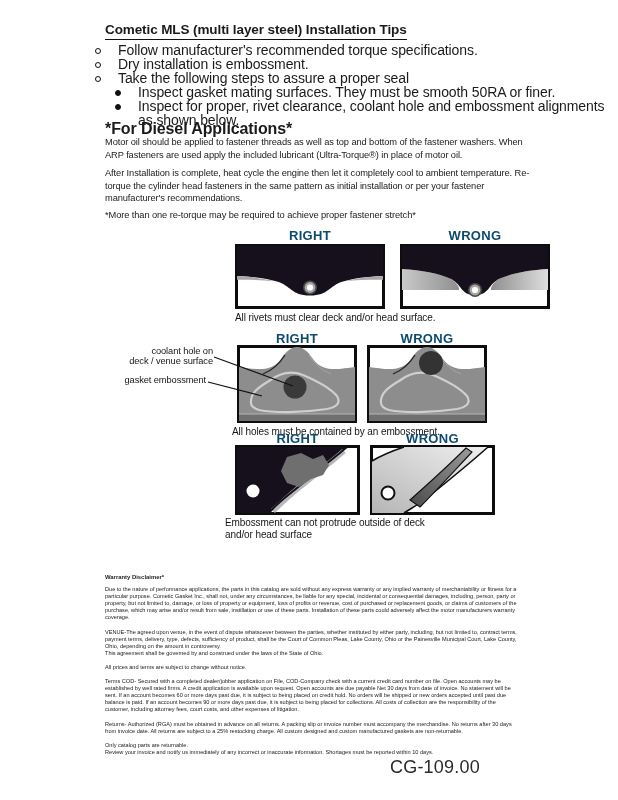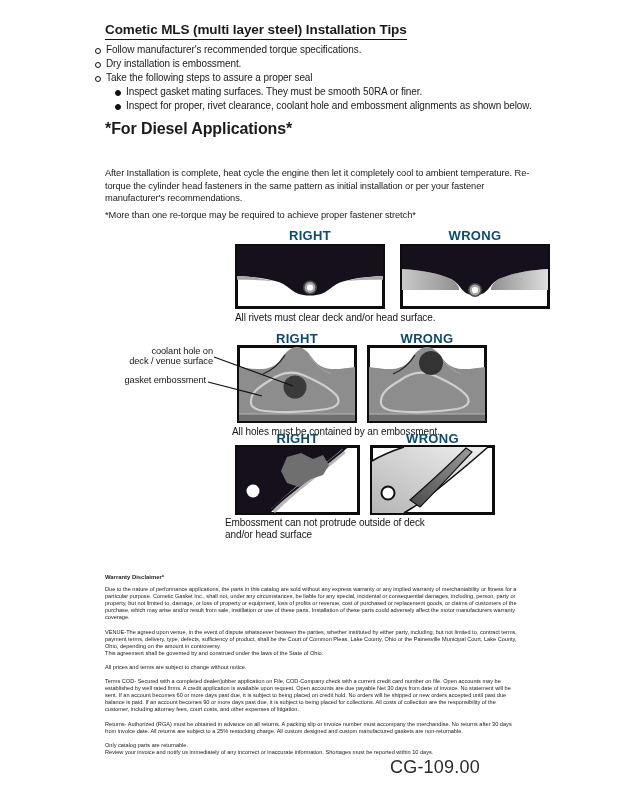--- a/index.html
+++ b/index.html
@@ -2,21 +2,21 @@
 <html><head>
 <meta charset="utf-8">
 <style>
   html,body{margin:0;padding:0;background:#fff;}
   .page{position:relative;width:618px;height:800px;background:#fff;overflow:hidden;
         font-family:"Liberation Sans", sans-serif;color:#1a1a1a;padding-left:18px;}
   .abs{position:absolute;}
   .title{font-size:13.5px;font-weight:bold;letter-spacing:-0.1px;
          border-bottom:1.5px solid #111;padding-bottom:2px;display:inline-block;}
   .body-text{font-size:9.3px;letter-spacing:-0.1px;line-height:12.5px;}
-  .bullet-row{display:flex;align-items:flex-start;line-height:14px;font-size:10px;letter-spacing:-0.1px;}
+  .bullet-row{display:flex;align-items:flex-start;line-height:14px;font-size:14px;letter-spacing:-0.1px;gap:12px;}
   .b-marker{flex:0 0 auto;width:4px;height:4px;border:1px solid #111;border-radius:50%;margin:4.5px 5px 0 0;}
   .b-marker.fill{background:#111;}
   .sub{padding-left:20px;}
   .sec-head{font-size:16px;font-weight:bold;letter-spacing:-0.1px;}
   .dw-label{font-size:13px;font-weight:bold;letter-spacing:0.3px;text-align:center;color:#0c4a6e;}
   .caption{font-size:10px;letter-spacing:-0.1px;color:#161616;line-height:12px;}
   .anno{font-size:9.3px;letter-spacing:-0.1px;color:#161616;line-height:9.8px;text-align:right;}
   .disc{font-size:5.6px;line-height:7.1px;letter-spacing:0;color:#222;width:413px;}
   .disc .dh{font-size:5.9px;font-weight:bold;margin-bottom:5px;}
   .disc .dp{margin-bottom:7px;}
@@ -49,20 +49,21 @@
       <span class="b-marker fill"></span>
       <span>Inspect gasket mating surfaces.  They must be smooth 50RA or finer.</span>
     </div>
     <div class="bullet-row sub">
       <span class="b-marker fill"></span>
       <span>Inspect for proper, rivet clearance, coolant hole and embossment alignments as shown below.</span>
     </div>
   </div>
 
   <div class="abs sec-head" style="left:105px;top:120px;">*For Diesel Applications*</div>
+  <div class="abs body-text" style="left:105px;top:136px;width:428px;">Motor oil should be applied to fastener threads as well as top and bottom of the fastener washers. When ARP fasteners are used apply the included lubricant (Ultra-Torque®) in place of motor oil.</div>
   <div class="abs body-text" style="left:105px;top:167px;width:428px;">After Installation is complete, heat cycle the engine then let it completely cool to ambient temperature. Re-torque the cylinder head fasteners in the same pattern as initial installation or per your fastener manufacturer's recommendations.</div>
   <div class="abs body-text" style="left:105px;top:209px;width:428px;">*More than one re-torque may be required to achieve proper fastener stretch*</div>
 
   <div class="abs dw-label" style="left:235px;top:228px;width:150px;">RIGHT</div>
   <div class="abs dw-label" style="left:400px;top:228px;width:150px;">WRONG</div>
 
   <svg class="abs" style="left:235px;top:244px;" width="150" height="65" viewBox="0 0 150 65">
     <rect x="1.5" y="1.5" width="147" height="62" fill="#ffffff" stroke="#0d0d0d" stroke-width="3"></rect>
     <path d="M2,2 H148 V32 C132,32.5 118,34.5 108,37.5 C94,41.5 94,51.5 75,51.5 C56,51.5 56,41.5 42,37.5 C32,34.5 18,32.5 2,32 Z" fill="#16101c"></path>
     <path d="M2,32 C16,32.6 28,34.4 40,37.3 C28,36 14,35.6 2,35.8 Z" fill="#a8a8a8"></path>

